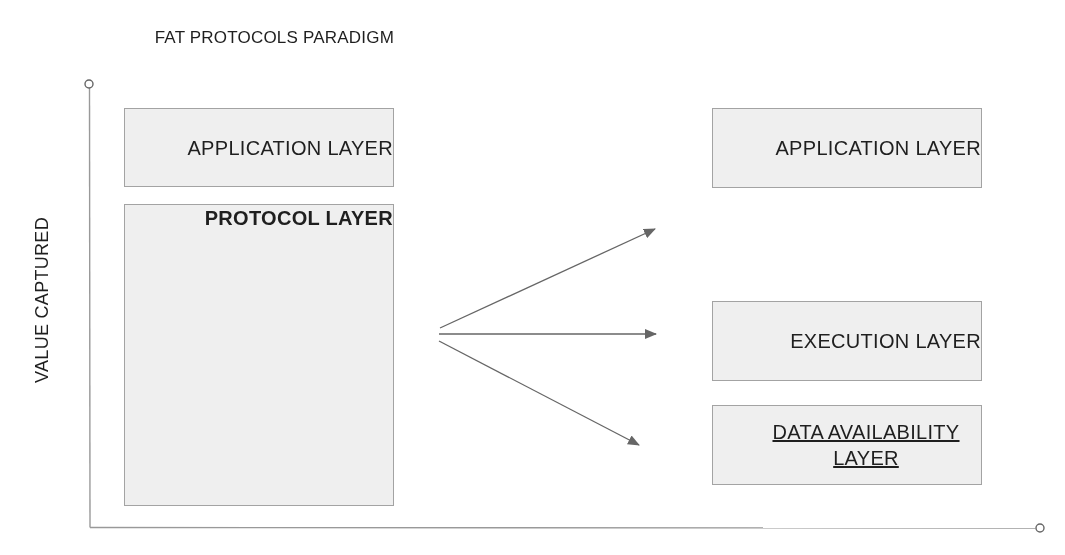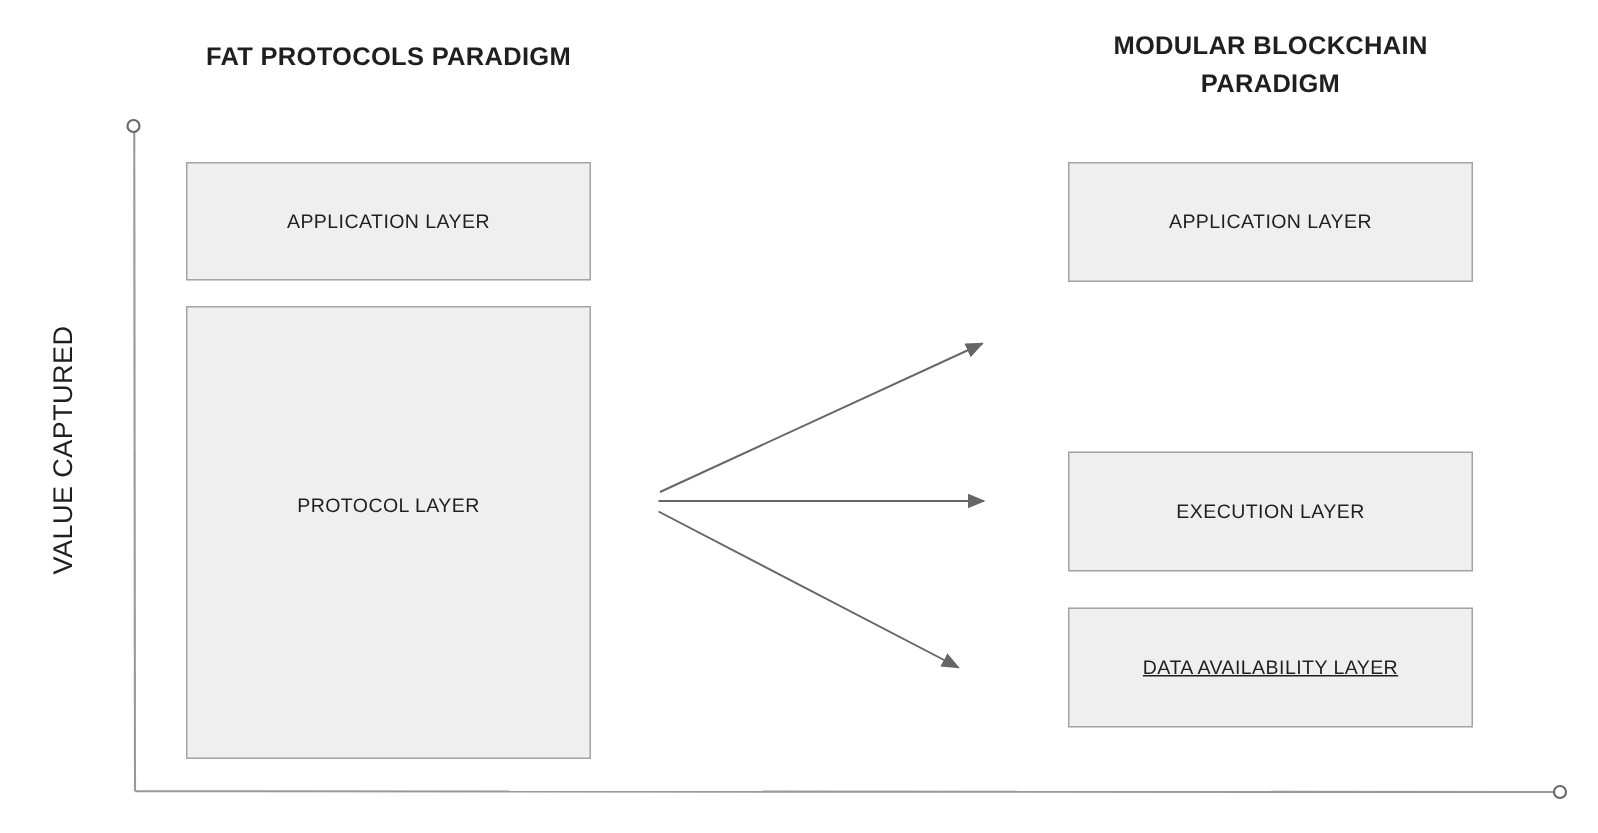--- a/index.html
+++ b/index.html
@@ -15,47 +15,46 @@
   #canvas{
     position:relative;
     width:1065px;height:555px;
     background:var(--bg);
     overflow:hidden;
     font-family:"Liberation Sans", sans-serif;
     color:var(--text);
   }
   .col-title{
     position:absolute;
-    text-align:center;
+    text-align:right;
     font-size:17px;
     line-height:25px;
     letter-spacing:.2px;
     color:var(--text);
-    font-weight:bold;
   }
   #left-title{left:124px;top:25px;width:270px;}
   #right-title{left:727px;top:18px;width:240px;}
   .layer-box{
     position:absolute;
     background:var(--box-fill);
     border:1px solid var(--box-border);
     box-sizing:border-box;
     display:flex;
     align-items:center;
-    justify-content:center;
+    justify-content:flex-end;
     text-align:center;
-    font-size:13px;
+    font-size:20px;
     line-height:26px;
     letter-spacing:.3px;
   }
   .left-col{left:124px;width:270px;}
   .right-col{left:712px;width:270px;}
   #box-fat-application{top:108px;height:79px;}
   #box-fat-protocol{top:204px;height:302px;align-items:flex-start;}
-  #box-fat-protocol .box-label{padding-top:119px;}
+  #box-fat-protocol .box-label{font-weight:bold;}
   #box-mod-application{top:108px;height:80px;}
   #box-mod-settlement{top:204px;height:80px;}
   #box-mod-execution{top:301px;height:80px;}
   #box-mod-data{top:405px;height:80px;}
   #box-mod-data .box-label{max-width:230px;text-decoration:underline;}
   #y-axis-label{
     position:absolute;
     left:-66px;top:288px;
     width:220px;height:24px;
     text-align:center;
@@ -87,21 +86,20 @@
 
     <line class="axis-line" x1="90" y1="527.5" x2="1035.5" y2="528"></line>
     <circle class="axis-node" cx="1040" cy="528" r="4"></circle>
 
     <line class="arrow-line" x1="440" y1="328" x2="655" y2="229" marker-end="url(#arrowhead)"></line>
     <line class="arrow-line" x1="439" y1="334" x2="656" y2="334" marker-end="url(#arrowhead)"></line>
     <line class="arrow-line" x1="439" y1="341" x2="639" y2="445" marker-end="url(#arrowhead)"></line>
   </svg>
 
   <div id="left-title" class="col-title">FAT PROTOCOLS PARADIGM</div>
-  <div id="right-title" class="col-title">MODULAR BLOCKCHAIN PARADIGM</div>
 
   <div id="y-axis-label">VALUE CAPTURED</div>
 
   <div id="box-fat-application" class="layer-box left-col">
     <span class="box-label">APPLICATION LAYER</span>
   </div>
   <div id="box-fat-protocol" class="layer-box left-col">
     <span class="box-label">PROTOCOL LAYER</span>
   </div>
 

